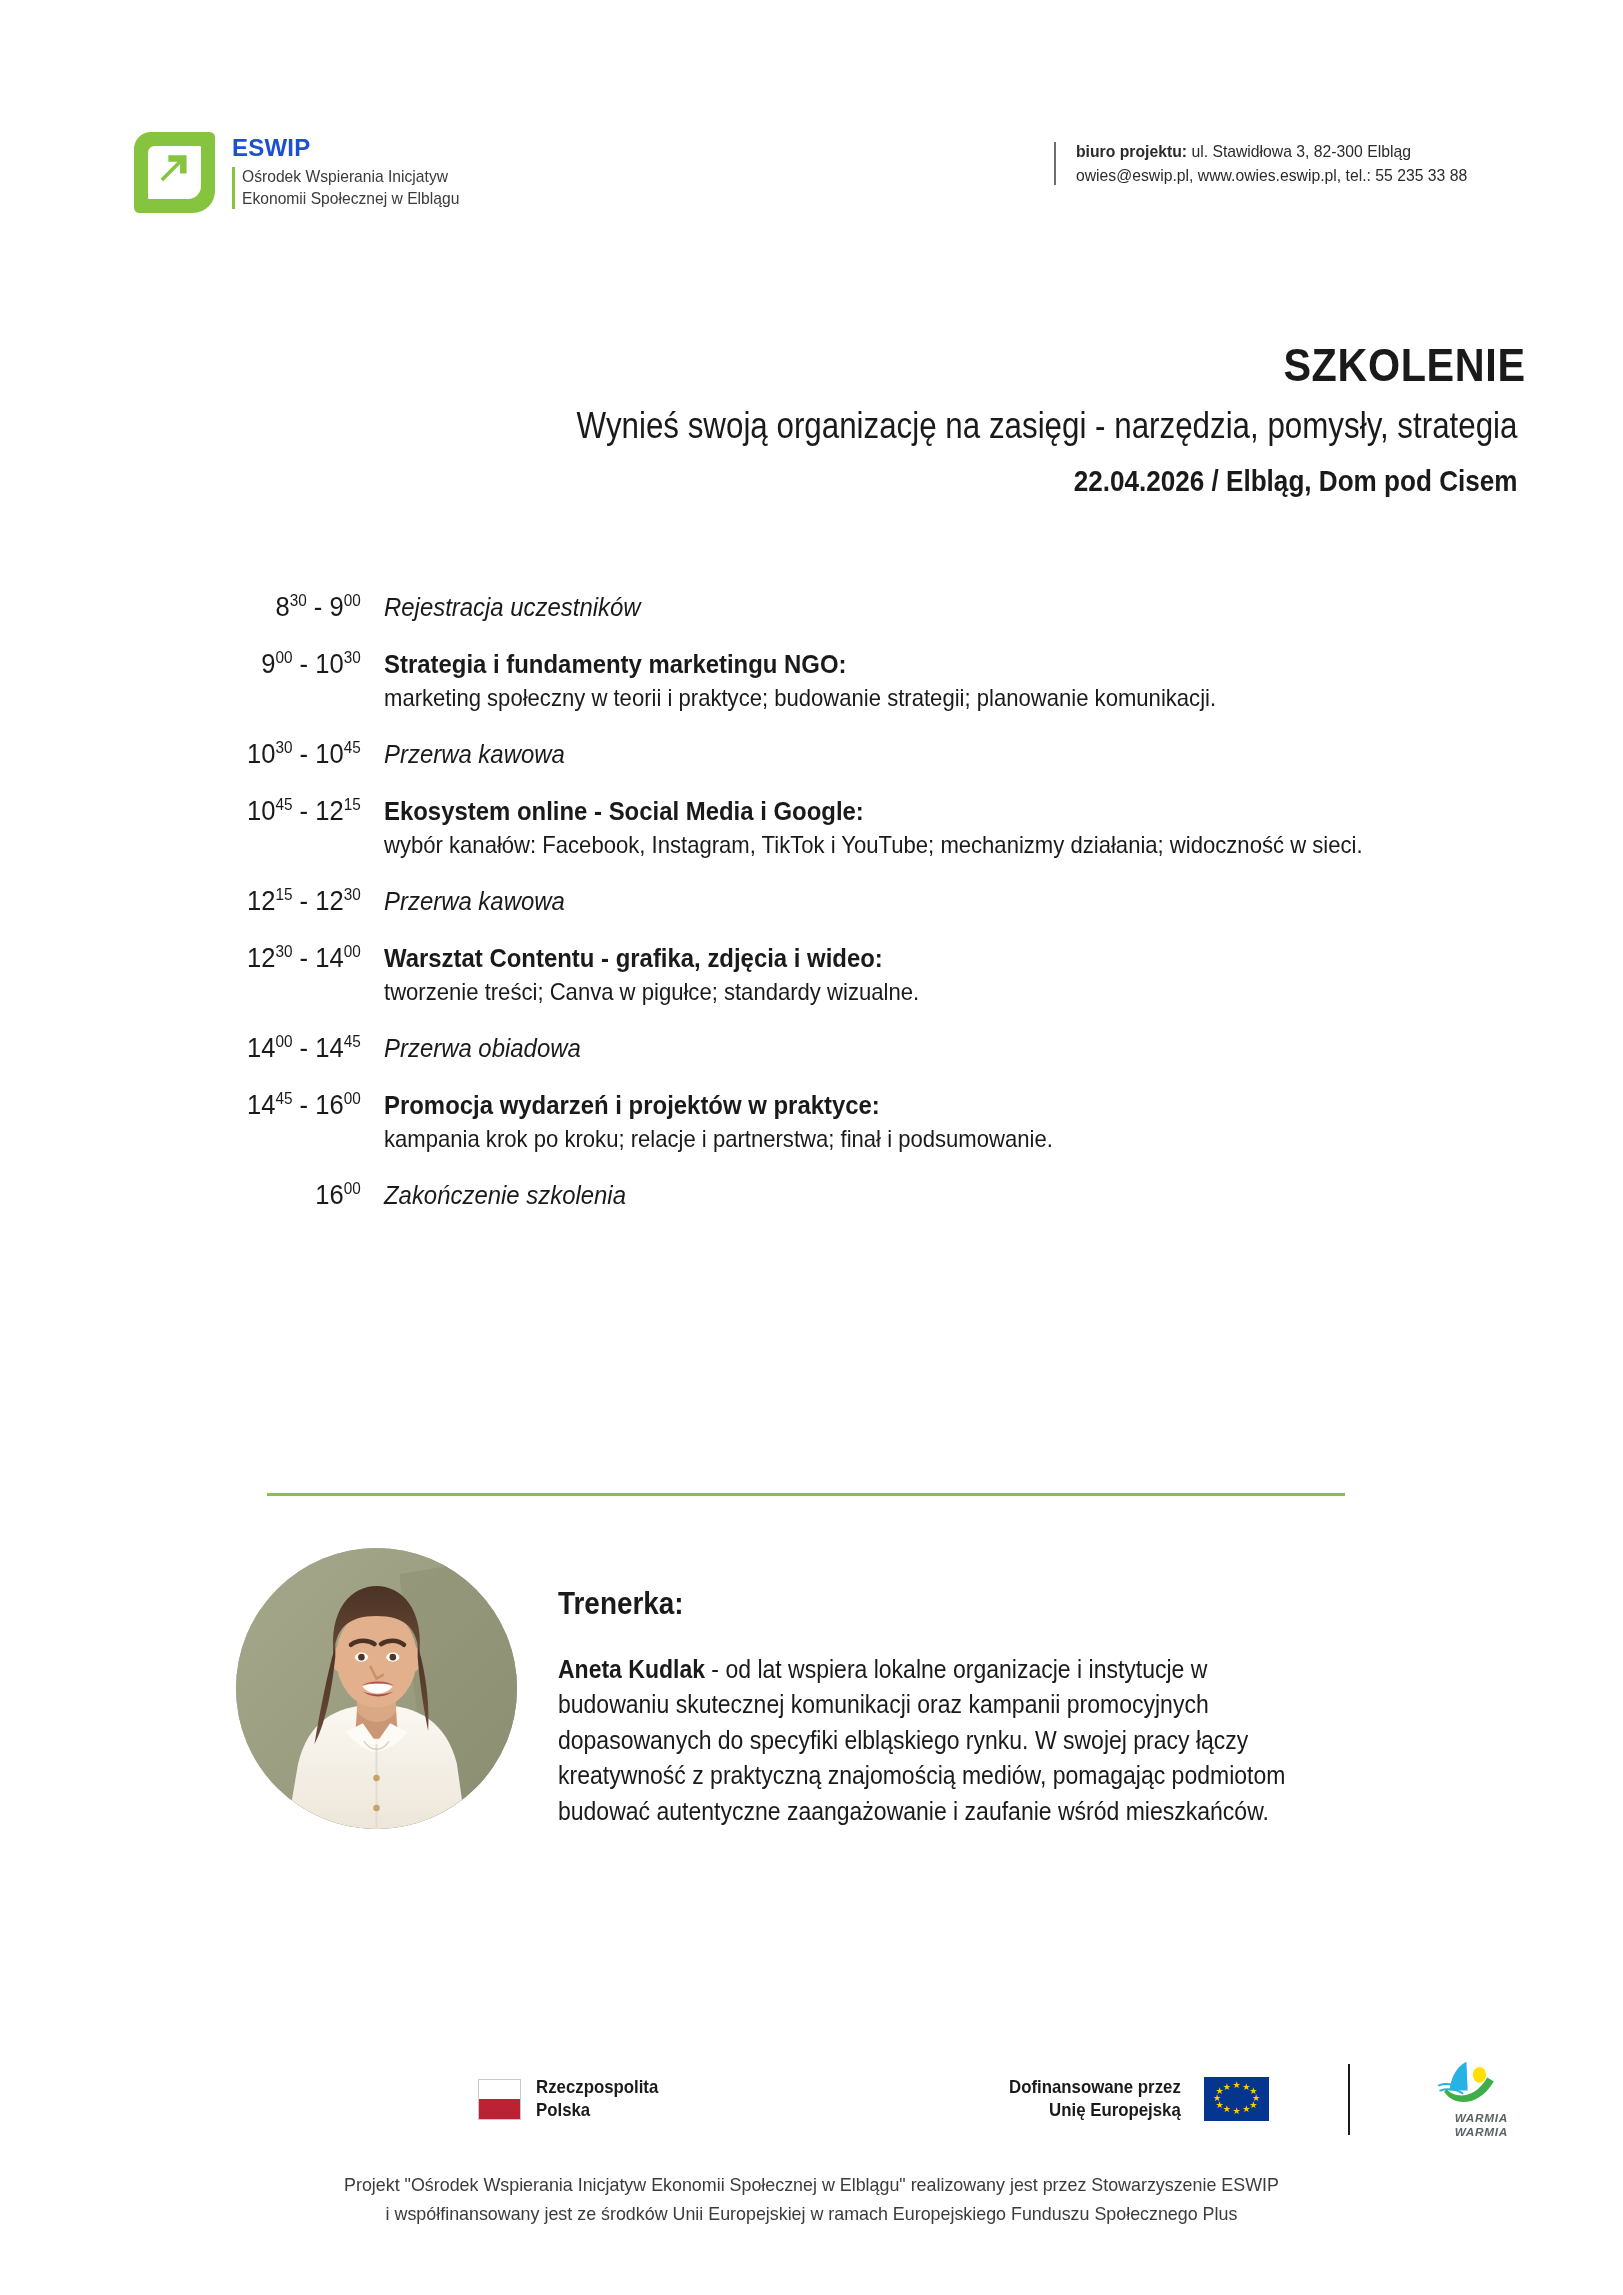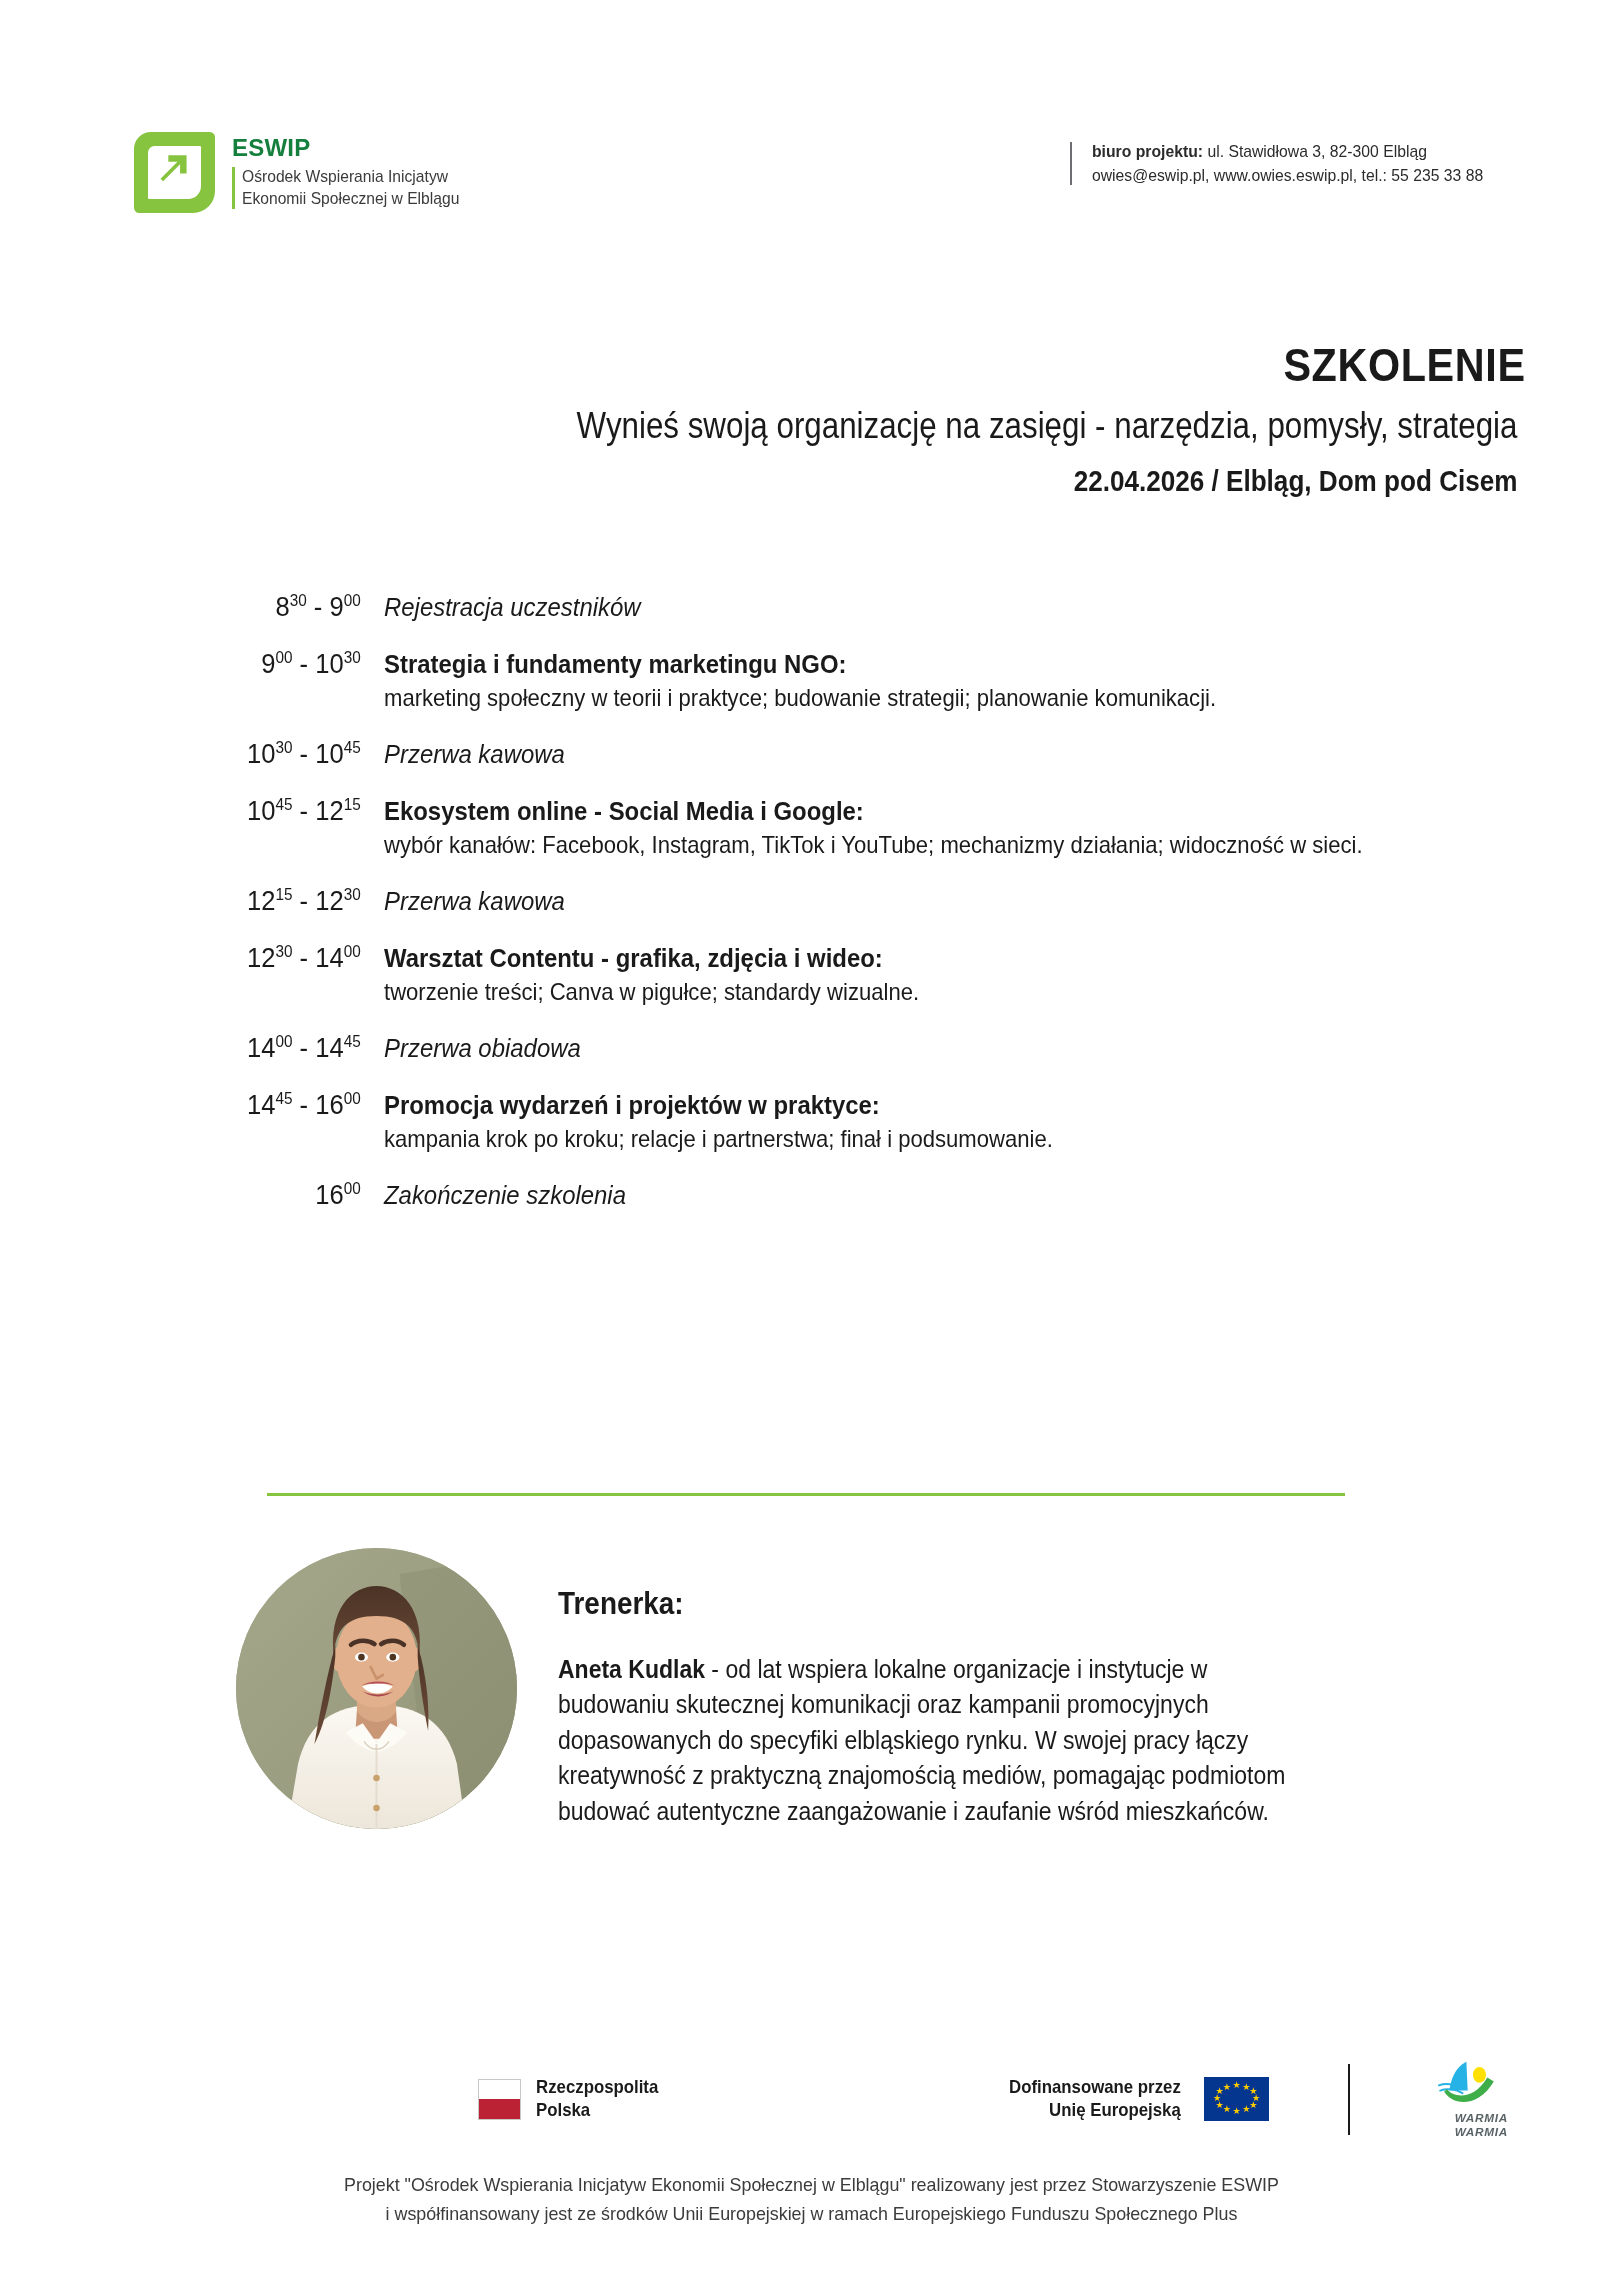--- a/index.html
+++ b/index.html
@@ -66,21 +66,21 @@
     height: 43px;
   }
   .brand-text {
     padding-top: 3.9px;
   }
   .brand-title {
     font-family: "Liberation Sans", sans-serif;
     font-weight: bold;
     font-size: 24px;
     letter-spacing: 0.2px;
-    color: #15803d;
+    color: #1d4ed8;
     line-height: 1;
     margin-bottom: 5.9px;
   }
   .brand-sub {
     display: flex;
     gap: 7.9px;
   }
   .brand-rule {
     width: 2.6px;
     background: #86c440;
@@ -93,21 +93,21 @@
     font-size: 17px;
     line-height: 1.32;
     color: #3b3b3b;
     transform: scaleX(0.92);
     transform-origin: left center;
     white-space: nowrap;
   }
 
   .contact {
     position: absolute;
-    right: 0;
+    right: 16px;
     top: 11.8px;
     display: flex;
     gap: 20px;
     justify-content: space-between;
   }
   .contact-rule {
     width: 2px;
     background: #6d6e71;
     flex: 0 0 auto;
     margin-top: 2px;

